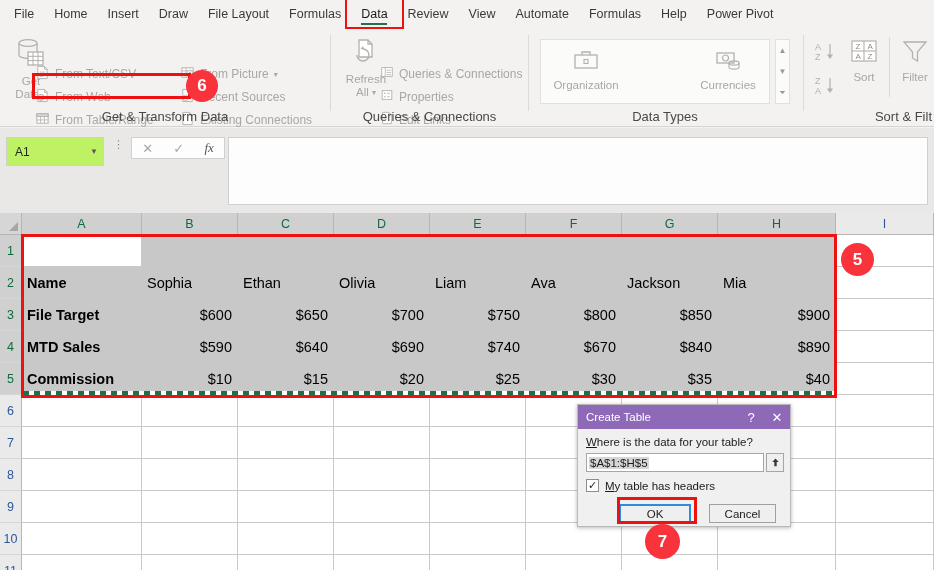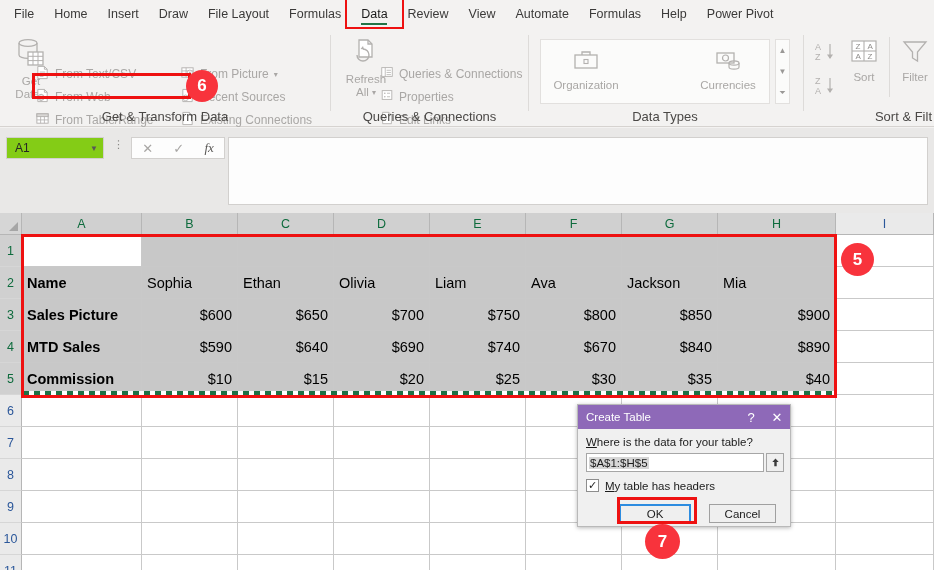--- a/index.html
+++ b/index.html
@@ -89,22 +89,22 @@
     font-size: 17px; font-weight: bold;
     font-family: "Liberation Sans", sans-serif;
   }
 
   
   .fbar {
     position: absolute; left: 0; top: 128px; width: 934px; height: 85px;
     background: #e9e8e7;
   }
   .namebox {
-    position: absolute; left: 6px; top: 9px; width: 98px; height: 22px;
-    background: #84cc16; border: 1px solid #d2d0ce;
+    position: absolute; left: 6px; top: 9px; width: 98px; height: 29px;
+    background: #bef264; border: 1px solid #d2d0ce;
     display: flex; align-items: center;
   }
   .namebox .nbtext { font-size: 12px; color: #262626; padding-left: 8px; flex: 1; }
   .namebox .nbcaret {
     width: 18px; display: flex; align-items: center; justify-content: center;
     color: #585858; font-size: 8px;
   }
   .fbdots {
     position: absolute; left: 113px; top: 12px;
     font-size: 11px; color: #8a8886; letter-spacing: 0; line-height: 8px;
@@ -574,21 +574,21 @@
     <div class="cell sel b" style="left:22px;  top:54px; width:120px; height:32px;">Name</div>
     <div class="cell sel" style="left:142px; top:54px; width:96px;  height:32px;">Sophia</div>
     <div class="cell sel" style="left:238px; top:54px; width:96px;  height:32px;">Ethan</div>
     <div class="cell sel" style="left:334px; top:54px; width:96px;  height:32px;">Olivia</div>
     <div class="cell sel" style="left:430px; top:54px; width:96px;  height:32px;">Liam</div>
     <div class="cell sel" style="left:526px; top:54px; width:96px;  height:32px;">Ava</div>
     <div class="cell sel" style="left:622px; top:54px; width:96px;  height:32px;">Jackson</div>
     <div class="cell sel" style="left:718px; top:54px; width:118px; height:32px;">Mia</div>
     <div class="cell plain" style="left:836px; top:54px; width:98px;  height:32px;"></div>
 
-    <div class="cell sel b" style="left:22px;  top:86px; width:120px; height:32px;">Sales Picture</div>
+    <div class="cell sel b" style="left:22px;  top:86px; width:120px; height:32px;">File Target</div>
     <div class="cell sel r" style="left:142px; top:86px; width:96px;  height:32px;">$600</div>
     <div class="cell sel r" style="left:238px; top:86px; width:96px;  height:32px;">$650</div>
     <div class="cell sel r" style="left:334px; top:86px; width:96px;  height:32px;">$700</div>
     <div class="cell sel r" style="left:430px; top:86px; width:96px;  height:32px;">$750</div>
     <div class="cell sel r" style="left:526px; top:86px; width:96px;  height:32px;">$800</div>
     <div class="cell sel r" style="left:622px; top:86px; width:96px;  height:32px;">$850</div>
     <div class="cell sel r" style="left:718px; top:86px; width:118px; height:32px;">$900</div>
     <div class="cell plain" style="left:836px; top:86px; width:98px;  height:32px;"></div>
 
     <div class="cell sel b" style="left:22px;  top:118px; width:120px; height:32px;">MTD Sales</div>

